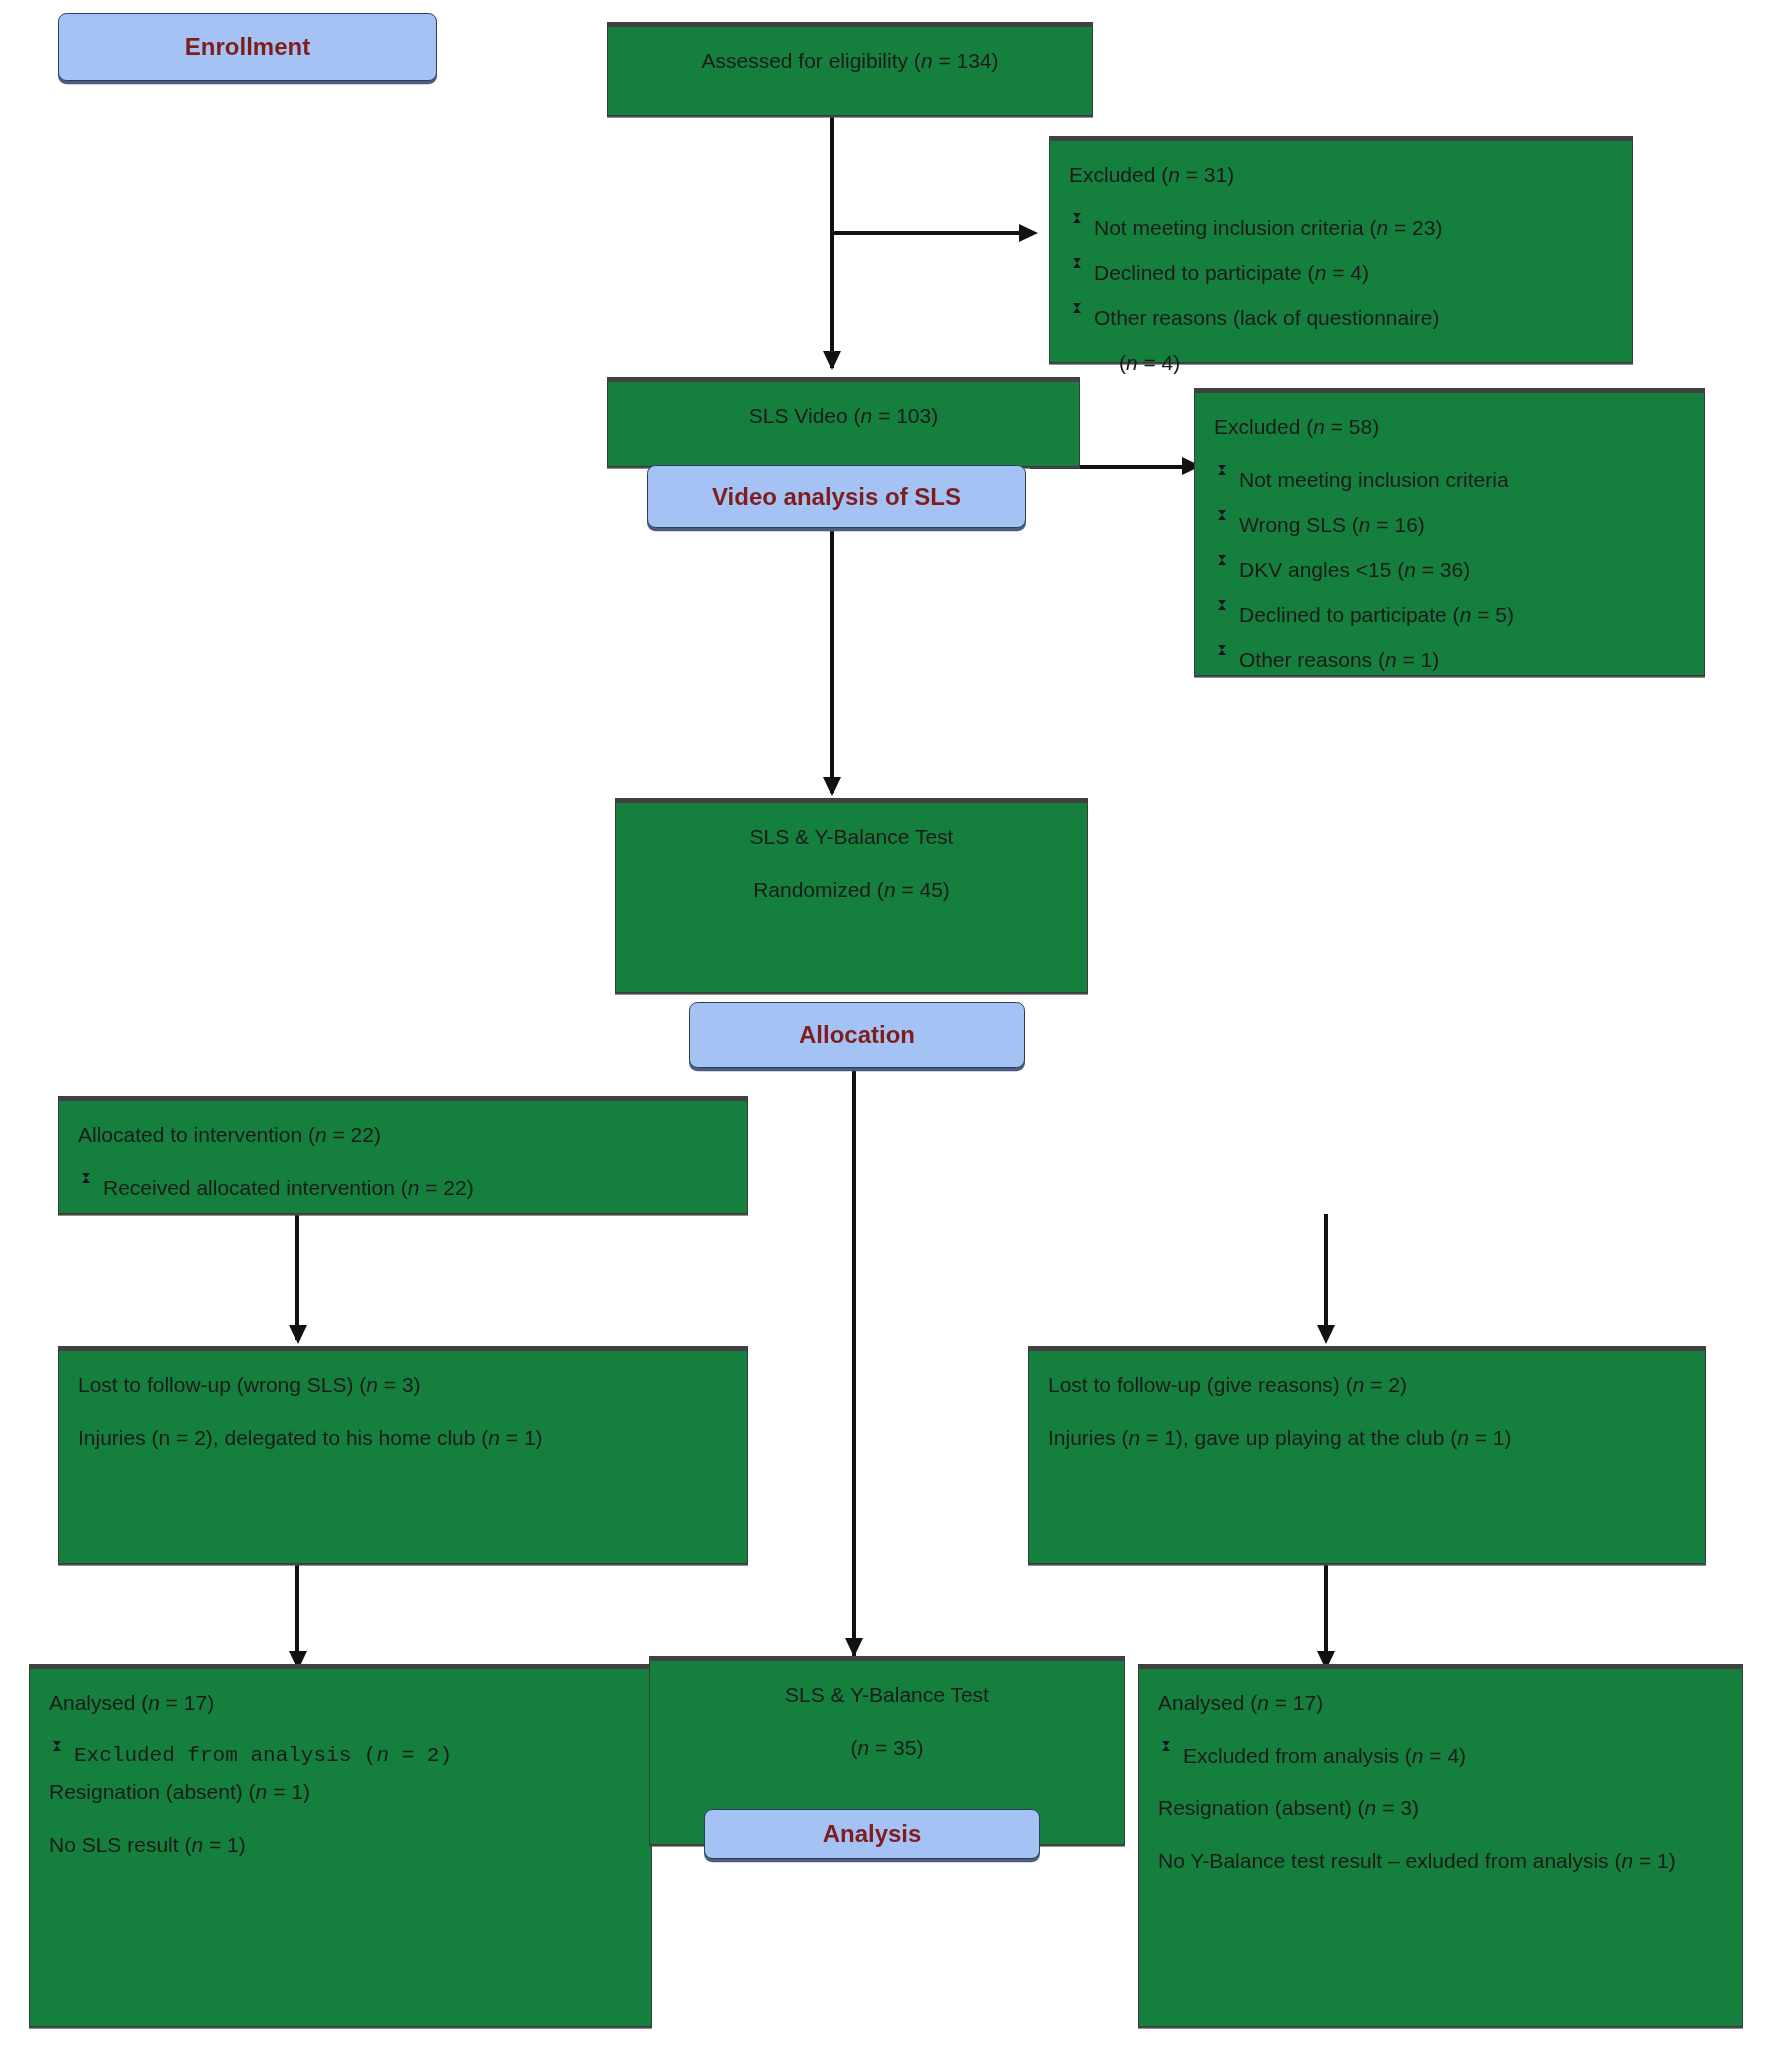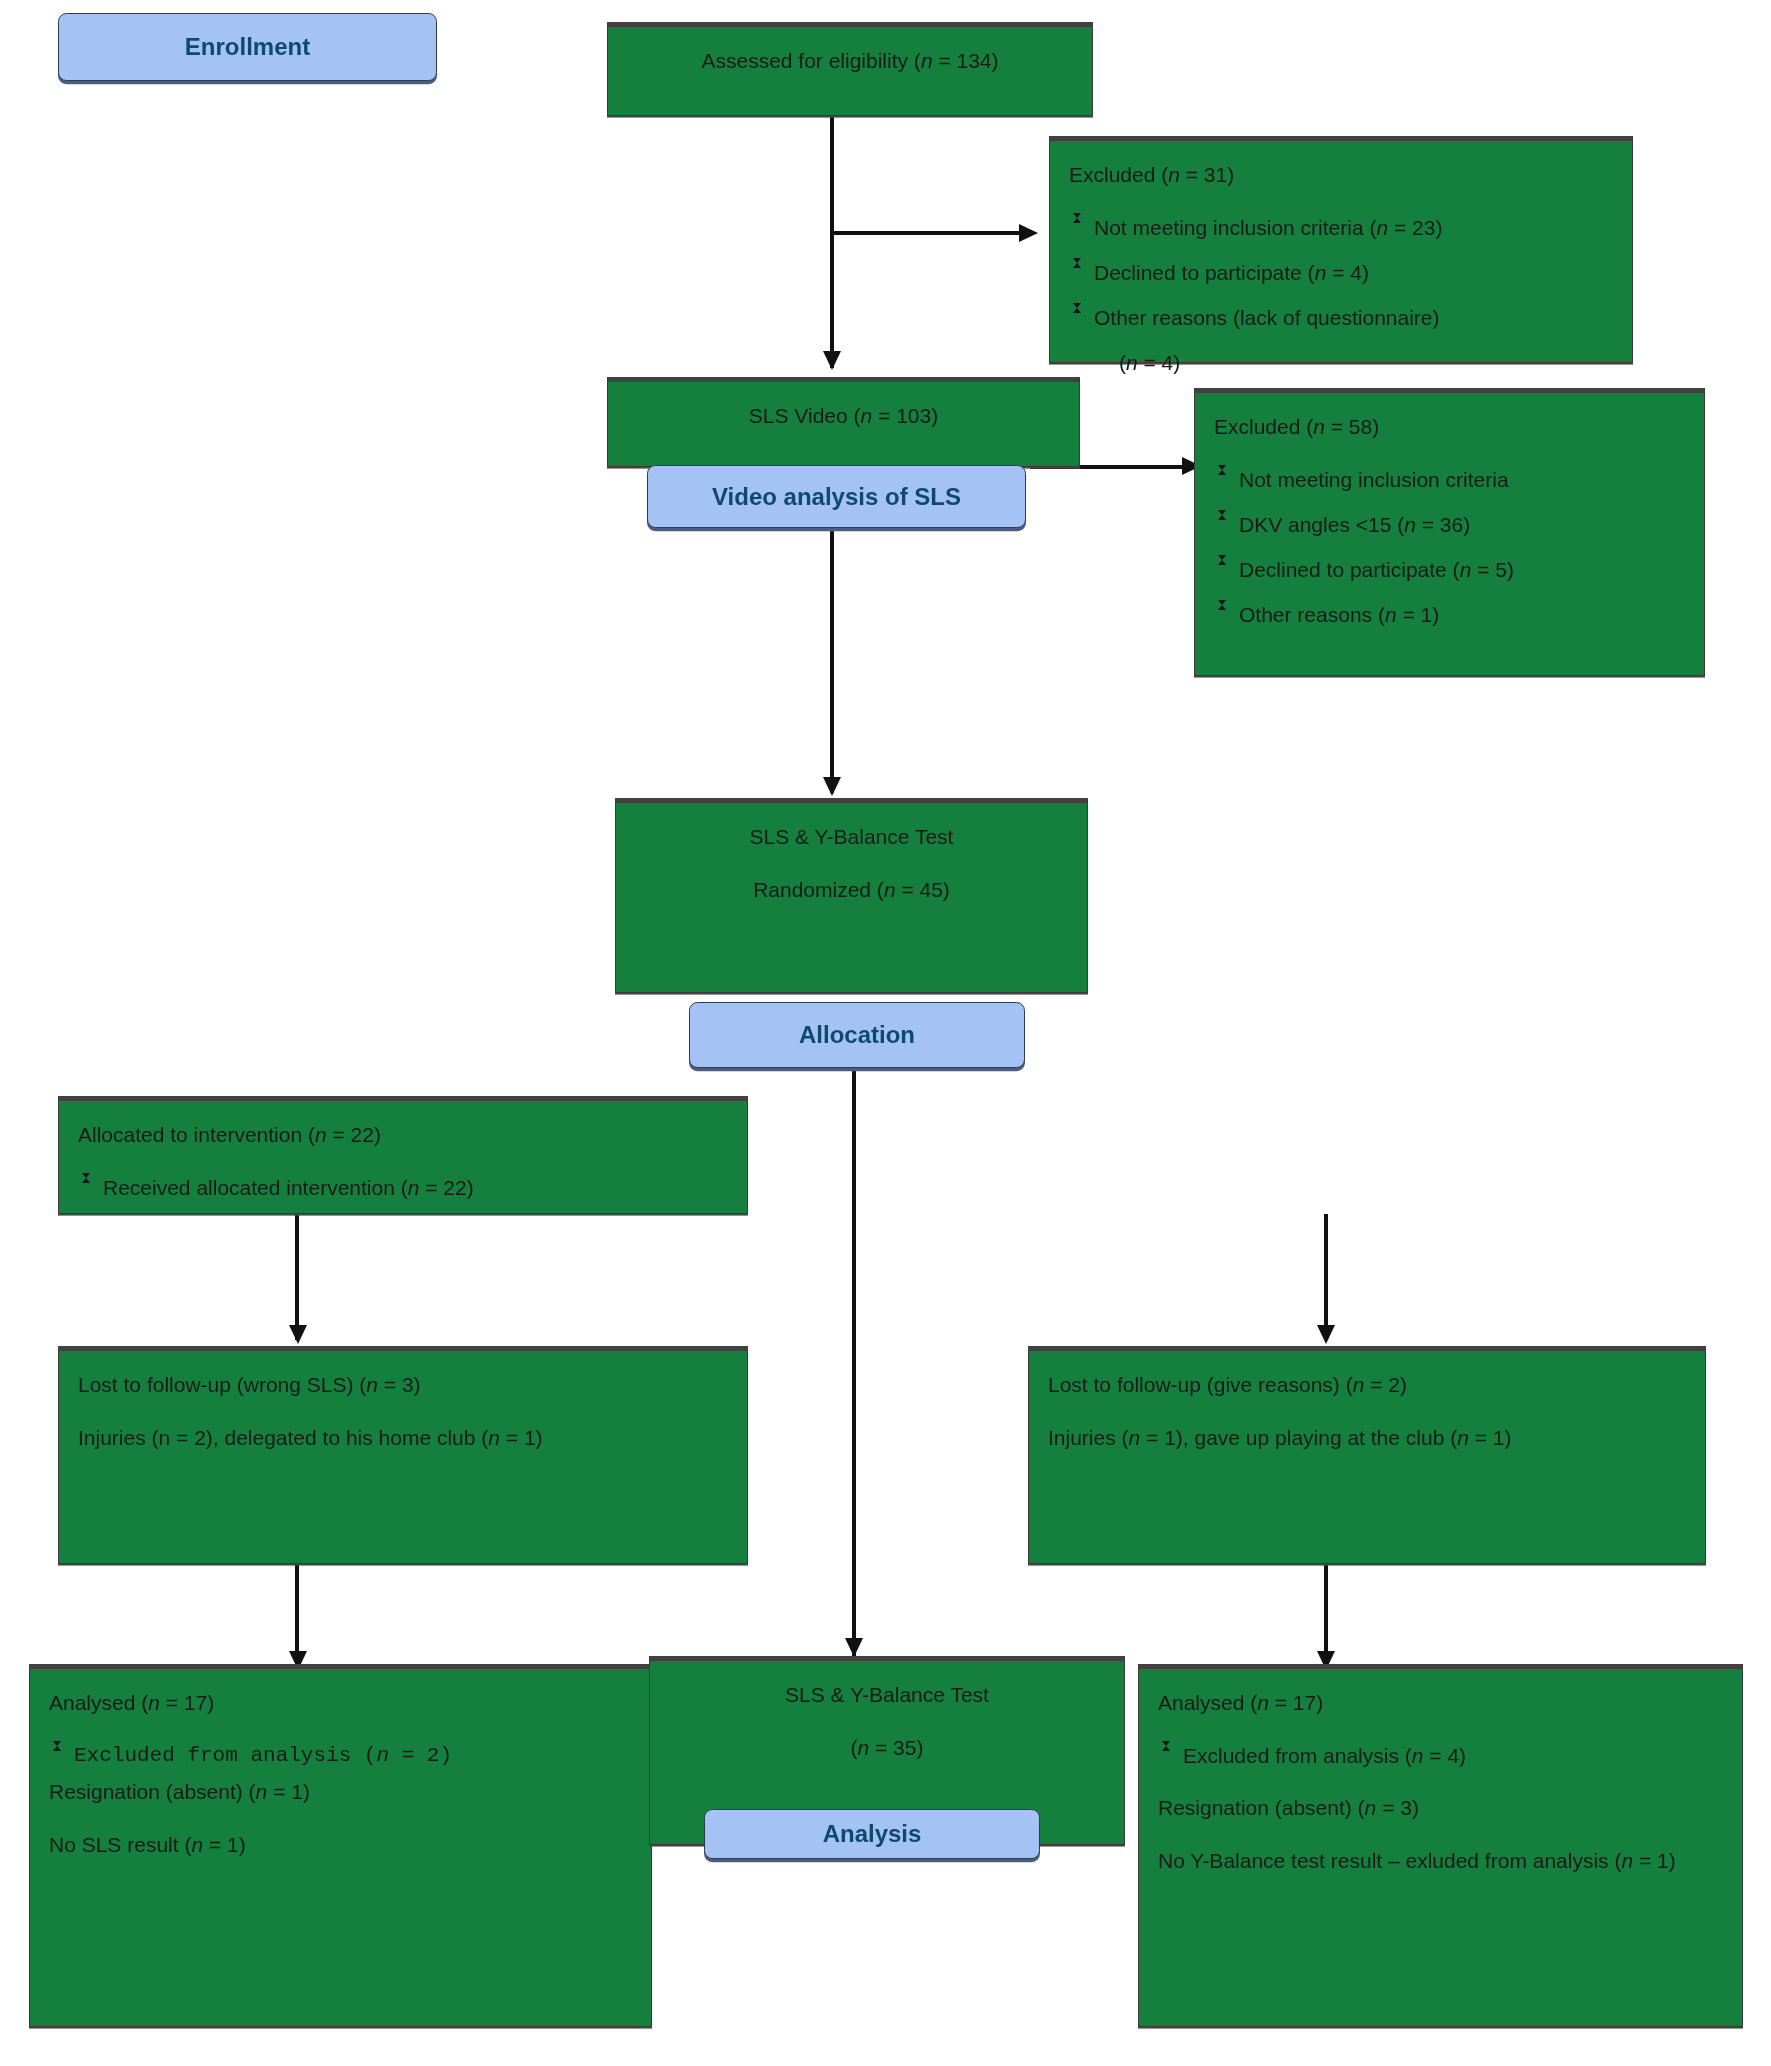--- a/index.html
+++ b/index.html
@@ -60,21 +60,21 @@
   i.nv { font-style:italic; }
 
   
   .badge {
     position:absolute;
     box-sizing:border-box;
     background:#a4c2f4;
     border:1.6px solid #2d3b55;
     border-radius:8.4px;
     box-shadow:0 3.2px 0 0 #4b5d80;
-    color:#0c4a6e;
+    color:#7f1d1d;
     font-size:24px;
     font-weight:bold;
     display:flex;
     align-items:center;
     justify-content:center;
     z-index:8;
   }
 
   
   .vline {
@@ -169,20 +169,21 @@
   <div class="box center" style="left:607px; top:377px; width:473px; height:90px;">
     <div class="pad">
       <p><span>SLS Video (</span><i class="nv">n</i><span> = 103)</span></p>
     </div>
   </div>
 
   <div class="box" style="left:1194px; top:388px; width:511px; height:288px;">
     <div class="pad">
       <p><span>Excluded  (</span><i class="nv">n</i><span> = 58)</span></p>
       <div class="bul"><span class="dia"></span><span>Not meeting inclusion criteria</span></div>
+      <div class="bul"><span class="dia"></span><span>Wrong SLS (</span><i class="nv">n</i><span> = 16)</span></div>
       <div class="bul"><span class="dia"></span><span>DKV angles &lt;15 (</span><i class="nv">n</i><span> = 36)</span></div>
       <div class="bul"><span class="dia"></span><span>Declined to participate (</span><i class="nv">n</i><span> = 5)</span></div>
       <div class="bul"><span class="dia"></span><span>Other reasons (</span><i class="nv">n</i><span> = 1)</span></div>
     </div>
   </div>
 
   <div class="box center" style="left:615px; top:798px; width:473px; height:195px;">
     <div class="pad">
       <p>SLS &amp; Y-Balance Test</p>
       <p><span>Randomized (</span><i class="nv">n</i><span> = 45)</span></p>

